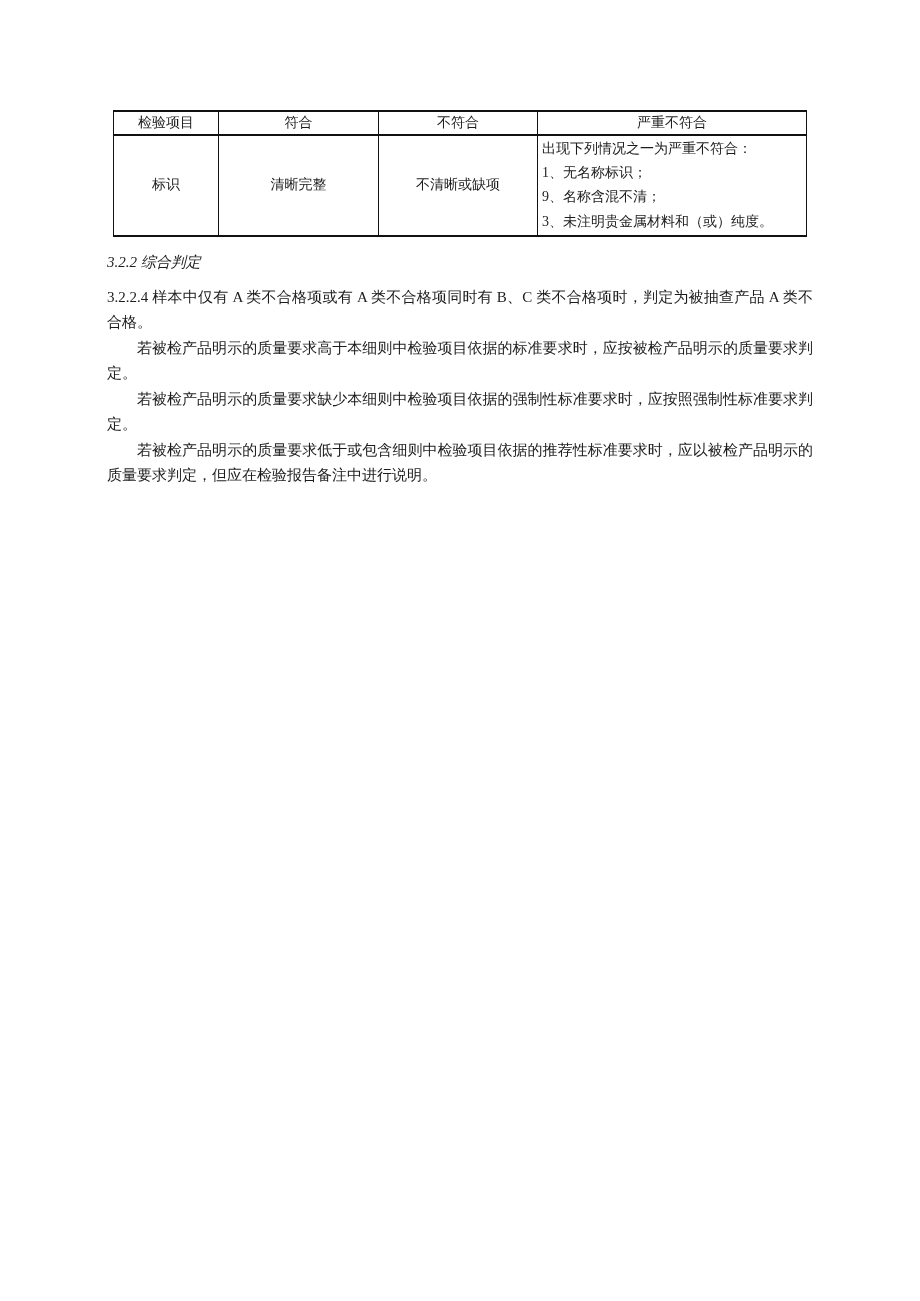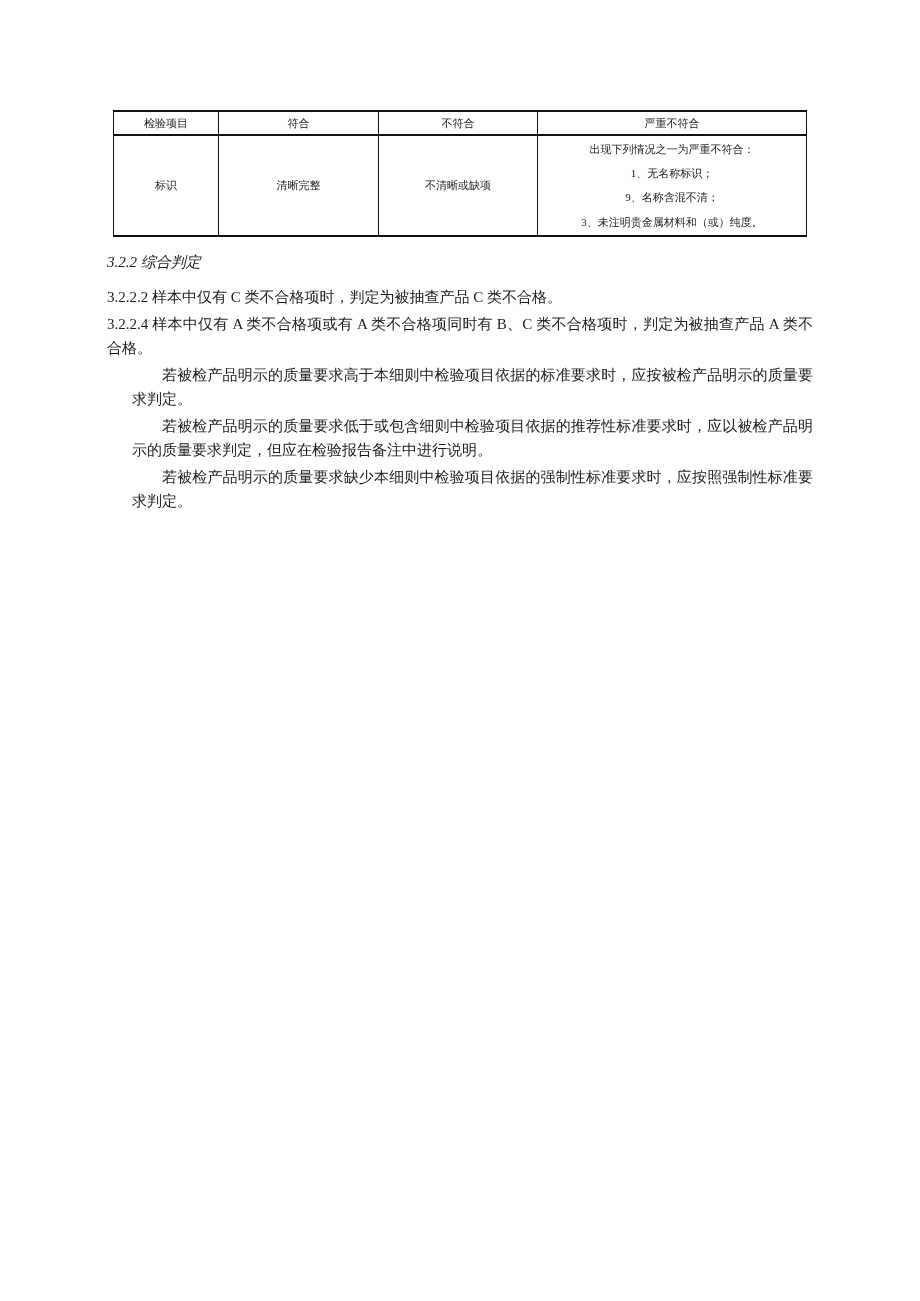--- a/index.html
+++ b/index.html
@@ -18,21 +18,21 @@
     left: 107px;
     top: 110px;
     width: 706px;
   }
   
   table.inspection {
     border-collapse: collapse;
     margin-left: 6px;
     width: 693px;
     table-layout: fixed;
-    font-size: 11px;
+    font-size: 14px;
     color: #1c1c1c;
   }
   table.inspection col.c1 { width: 105px; }
   table.inspection col.c2 { width: 160px; }
   table.inspection col.c3 { width: 159px; }
   table.inspection col.c4 { width: 269px; }
   table.inspection th, table.inspection td {
     border: 1px solid #111111;
     font-weight: normal;
   }
@@ -45,21 +45,21 @@
     padding: 1px 2px;
   }
   table.inspection tr.body td {
     height: 98px;
     vertical-align: middle;
     border-bottom-width: 2px;
   }
   td.center { text-align: center; margin-top: 37px; }
   td.severe {
     vertical-align: top;
-    text-align: center;
+    text-align: left;
     padding: 1px 4px 1px 4px;
   }
   td.severe div {
     line-height: 24.2px;
     white-space: nowrap;
   }
   
   .paras {
     margin-top: 13px;
     font-size: 15px;
@@ -68,21 +68,20 @@
     line-height: 24.5px;
     margin: 0 0 2px 0;
     text-align: justify;
   }
   p.heading {
     margin-bottom: 11px;
     font-style: italic;
   }
   p.indent {
     text-indent: 2em;
-    margin-left: 25px;
   }
 </style>
 </head>
 <body>
 
 <div class="page">
 
   <table class="inspection">
     <colgroup>
         <col class="c1">
@@ -108,20 +107,19 @@
           <div>1、无名称标识；</div>
           <div>9、名称含混不清；</div>
           <div>3、未注明贵金属材料和（或）纯度。</div>
         </td>
       </tr>
     </tbody>
   </table>
 
   <div class="paras">
     <p class="heading">3.2.2 综合判定</p>
-    <p>3.2.2.2 样本中仅有 C 类不合格项时，判定为被抽查产品 C 类不合格。</p>
     <p>3.2.2.4 样本中仅有 A 类不合格项或有 A 类不合格项同时有 B、C 类不合格项时，判定为被抽查产品 A 类不合格。</p>
     <p class="indent">若被检产品明示的质量要求高于本细则中检验项目依据的标准要求时，应按被检产品明示的质量要求判定。</p>
+    <p class="indent">若被检产品明示的质量要求缺少本细则中检验项目依据的强制性标准要求时，应按照强制性标准要求判定。</p>
     <p class="indent">若被检产品明示的质量要求低于或包含细则中检验项目依据的推荐性标准要求时，应以被检产品明示的质量要求判定，但应在检验报告备注中进行说明。</p>
-    <p class="indent">若被检产品明示的质量要求缺少本细则中检验项目依据的强制性标准要求时，应按照强制性标准要求判定。</p>
   </div>
 
 </div>
 
 </body></html>

